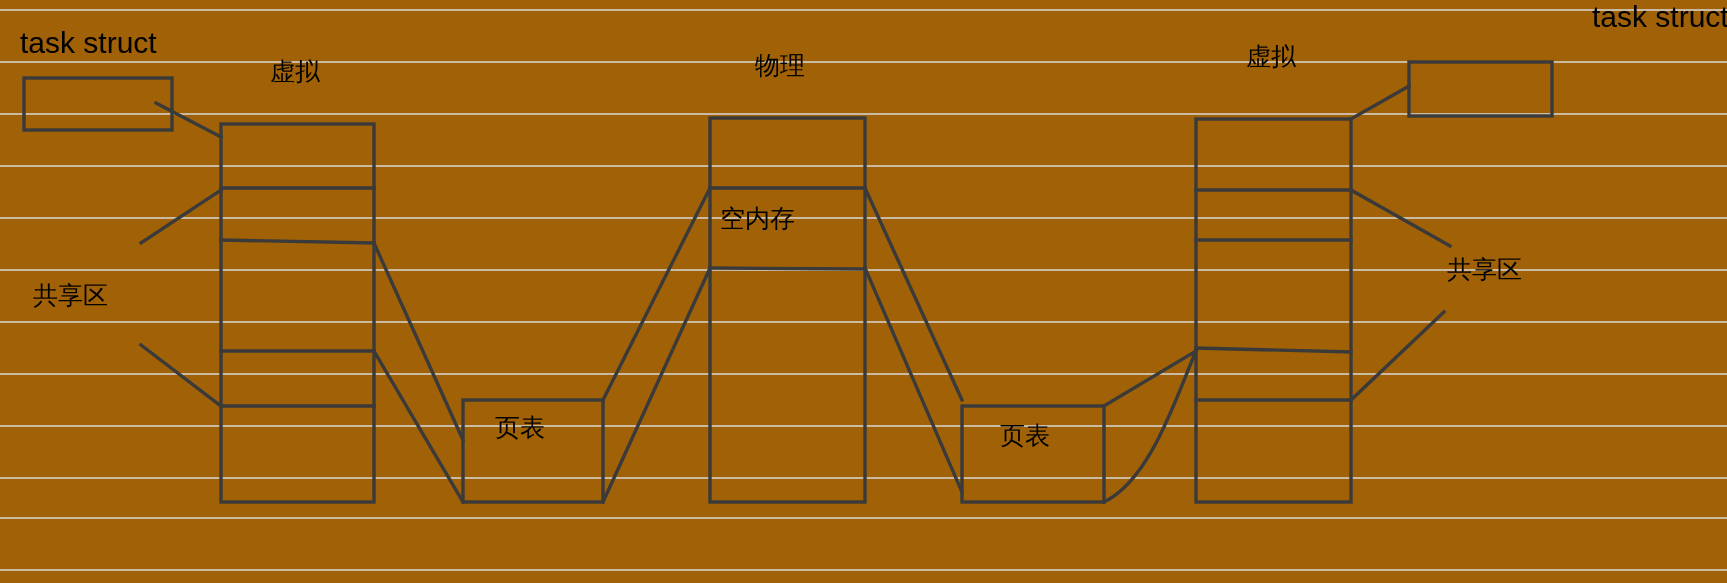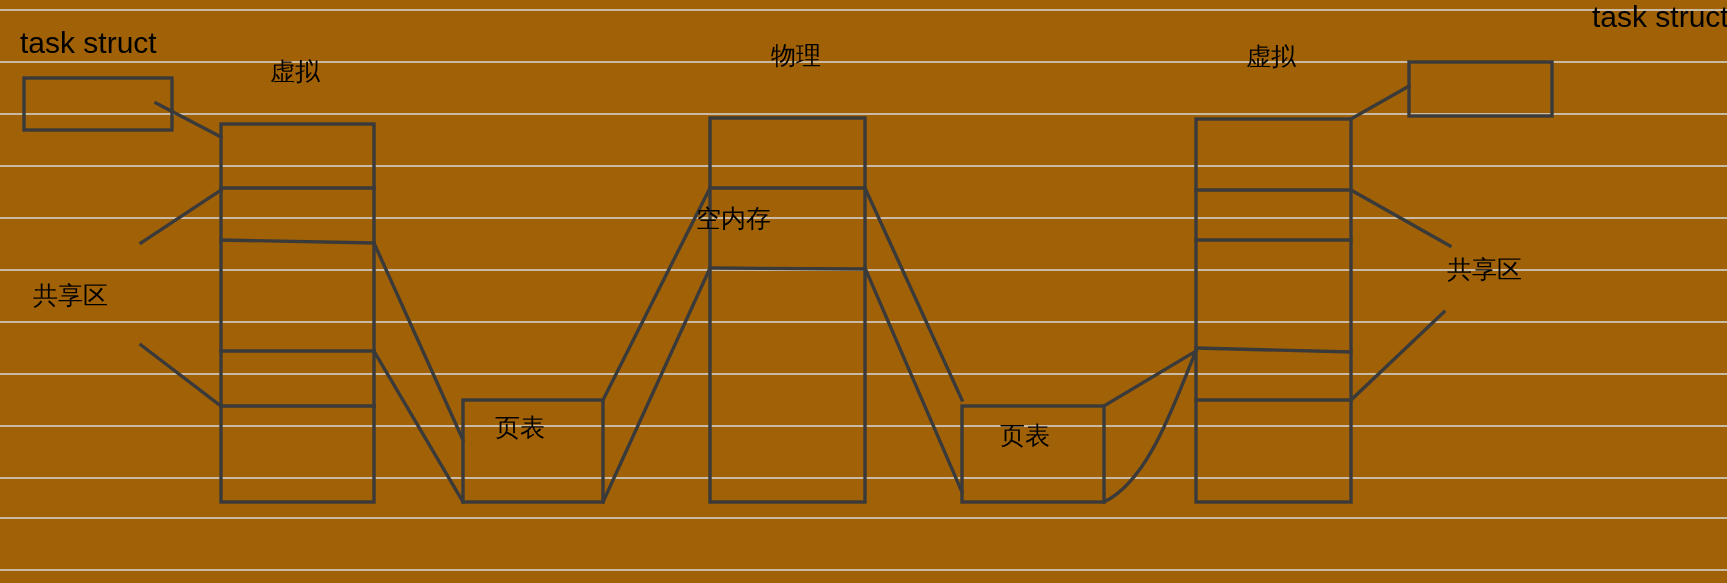--- a/index.html
+++ b/index.html
@@ -117,29 +117,29 @@
       <line x1="1351" y1="190" x2="1450" y2="246"></line>
       <line x1="1351" y1="400" x2="1444" y2="312"></line>
 
     </g>
   </svg>
 
   <span class="lbl lbl-en" style="left:20px; top:28px;">task struct</span>
 
   <span class="lbl lbl-cn" style="left:270px; top:59px;">虚拟</span>
 
-  <span class="lbl lbl-cn" style="left:755px; top:43px;margin-left:16px;">物理</span>
+  <span class="lbl lbl-cn" style="left:755px; top:53px;">物理</span>
 
   <span class="lbl lbl-cn" style="left:1246px; top:44px;">虚拟</span>
 
   <span class="lbl lbl-en" style="left:1592px; top:2px;">task struct</span>
 
   <span class="lbl lbl-cn" style="left:33px; top:283px;">共享区</span>
 
   <span class="lbl lbl-cn" style="left:1447px; top:257px;">共享区</span>
 
-  <span class="lbl lbl-cn" style="left:696px; top:206px;text-align:center;">空内存</span>
+  <span class="lbl lbl-cn" style="left:720px; top:206px;text-align:center;">空内存</span>
 
   <span class="lbl lbl-cn" style="left:495px; top:415px;">页表</span>
 
   <span class="lbl lbl-cn" style="left:1000px; top:423px;">页表</span>
 
 </div>
 
 </body></html>

